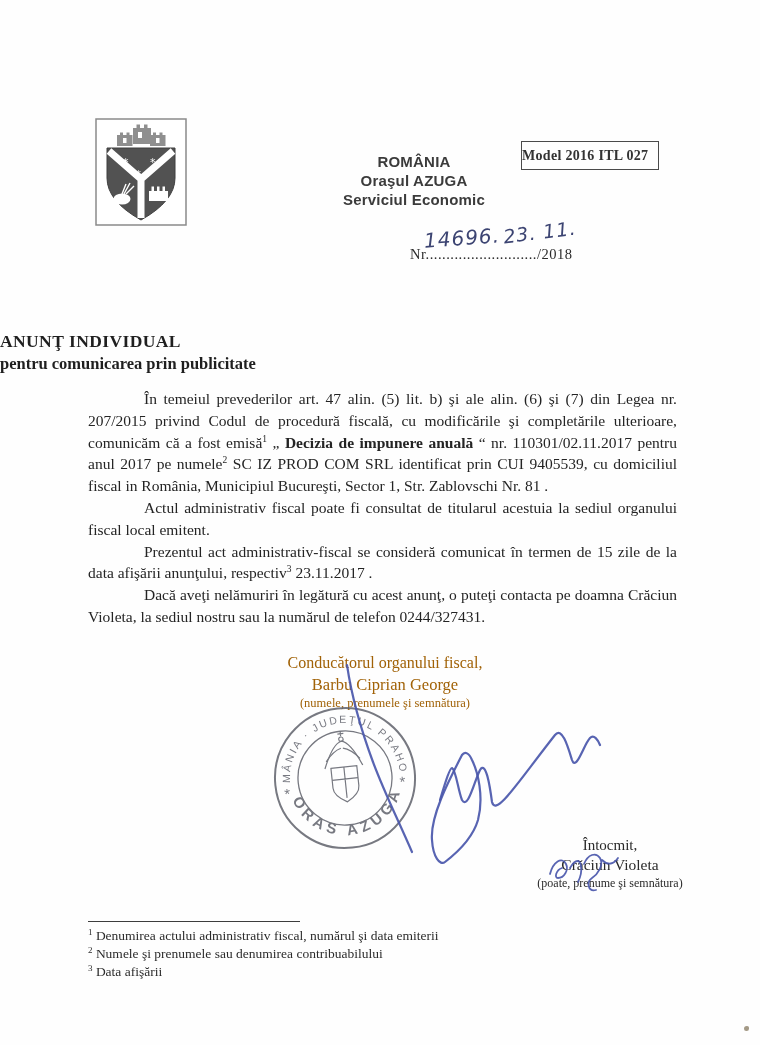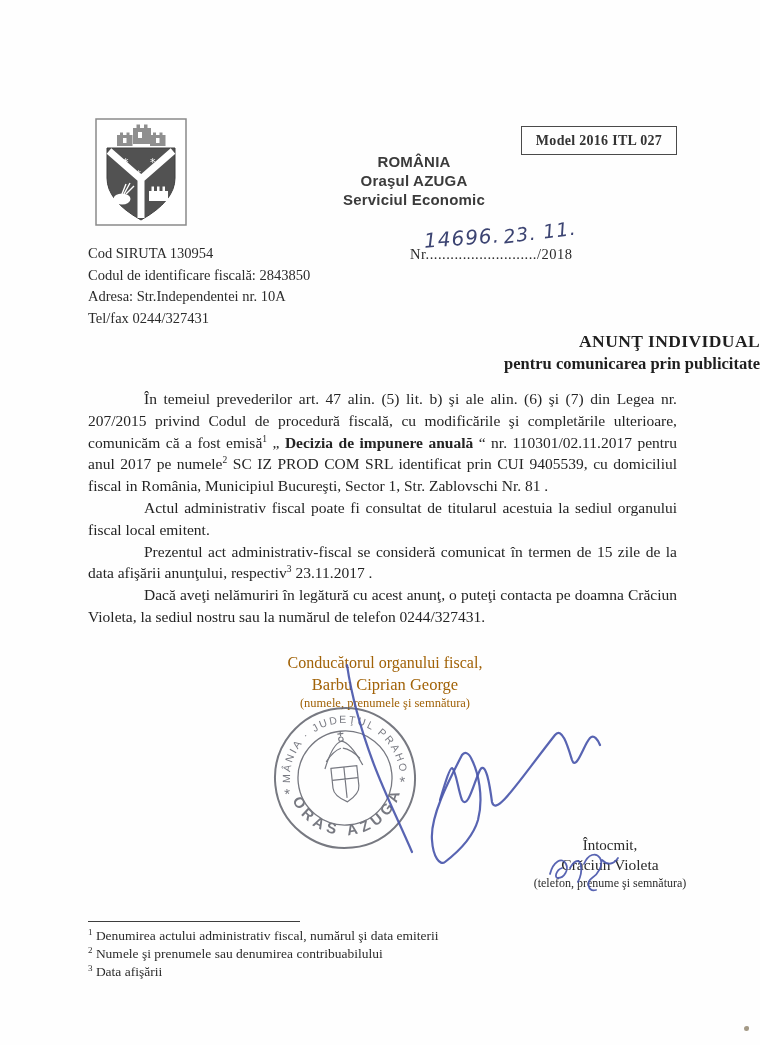--- a/index.html
+++ b/index.html
@@ -12,36 +12,36 @@
   
   .coat { position:absolute; left:95px; top:118px; width:92px; height:108px; }
   
   .hdr-center {
     position:absolute; left:304px; top:152px; width:220px; text-align:center;
     font-family:"Liberation Sans", sans-serif; font-weight:bold;
     font-size:15px; line-height:19px; color:#3b3b3b; letter-spacing:.2px;
   }
   
   .model-box {
-    position:absolute; left:521px; top:126px; width:156px; height:29px;
-    border:1.4px solid #4a4a4a; display:flex; align-items:center; justify-content:center;
+    position:absolute; left:521px; top:141px; width:138px; height:29px;
+    border:1.4px solid #4a4a4a; display:flex; align-items:center; justify-content:flex-start;
     font-weight:bold; font-size:14px; color:#333; letter-spacing:.3px;
   }
   
   .issuer { position:absolute; left:88px; top:243px; font-size:14.5px; line-height:21.5px; color:#2b2b2b; }
   
   .regnum { position:absolute; left:410px; top:246px; font-size:14.5px; color:#2b2b2b; letter-spacing:.5px; }
   .hand {
     position:absolute; font-family:"DejaVu Sans", sans-serif; font-style:italic;
     color:#3c4472; letter-spacing:1px;
   }
   .hand-num  { left:424px; top:226px; font-size:20px; transform:rotate(-4deg); }
   .hand-date { left:503px; top:221px; font-size:19px; transform:rotate(-7deg); }
   
-  .title { position:absolute; left:0; top:331px; width:760px; text-align:right; font-weight:bold; color:#1f1f1f; }
+  .title { position:absolute; left:0; top:331px; width:760px; text-align:left; font-weight:bold; color:#1f1f1f; }
   .title .t1 { font-size:17.5px; letter-spacing:.4px; }
   .title .t2 { font-size:16.5px; margin-top:2px; }
   
   .bodytext { position:absolute; left:88px; top:388px; width:589px; font-size:15.5px; line-height:21.8px; text-align:justify; color:#242424; }
   .bodytext p { text-indent:56px; margin:0; }
   sup { font-size:9.5px; vertical-align:super; line-height:0; }
   
   .sig-center { position:absolute; left:235px; top:652px; width:300px; text-align:center; color:#a16207; }
   .sig-center .s-role { font-size:16px; line-height:22px; }
   .sig-center .s-name { font-size:16.5px; line-height:22px; }
@@ -106,26 +106,20 @@
   <div class="hdr-center">
     <div>ROMÂNIA</div>
     <div>Oraşul AZUGA</div>
     <div>Serviciul Economic</div>
   </div>
 
   <div class="model-box">
     <span>Model 2016 ITL 027</span>
   </div>
 
-  <div class="issuer">
-    <div>Cod SIRUTA 130954</div>
-    <div>Codul de identificare fiscală: 2843850</div>
-    <div>Adresa: Str.Independentei nr. 10A</div>
-    <div>Tel/fax 0244/327431</div>
-  </div>
 
   <div class="regnum">
     <span>Nr.........................../2018</span>
   </div>
   <div class="hand hand-num">14696.</div>
   <div class="hand hand-date">23. 11.</div>
 
   <div class="title">
     <div class="t1">ANUNŢ INDIVIDUAL</div>
     <div class="t2">pentru comunicarea prin publicitate</div>
@@ -167,21 +161,21 @@
 
   <svg class="ink-sign" viewBox="0 0 320 235">
     <path class="ink" d="M29,13 C33,40 42,75 55,110 C67,142 82,172 94,200"></path>
     <path class="ink" d="M144,103 C130,130 112,165 114,188 C115,205 122,214 127,210 C140,200 155,185 160,168 C166,145 160,120 154,108 C151,101 147,99 144,103"></path>
     <path class="ink" d="M122,148 C128,128 132,116 134,116 C138,118 140,138 144,148 C150,158 156,130 162,118 C168,108 172,135 174,150 C178,165 200,130 237,83 C244,74 250,95 254,108 C258,120 266,92 272,86 C276,82 280,88 282,93"></path>
   </svg>
 
   <div class="sig-right">
     <div class="s-role">Întocmit,</div>
     <div class="s-name">Crăciun Violeta</div>
-    <div class="s-note2">(telefon, prenume şi semnătura)</div>
+    <div class="s-note2">(poate, prenume şi semnătura)</div>
   </div>
 
   <svg class="ink-sign2" viewBox="0 0 90 58">
     <path class="ink-thin" d="M10,34 C13,22 22,16 26,24 C29,30 24,38 18,38 C14,38 16,30 22,28"></path>
     <path class="ink-thin" d="M30,28 C36,18 40,20 41,26 C42,32 40,38 38,42"></path>
     <path class="ink-thin" d="M44,24 C48,14 56,12 60,18 C64,25 58,34 52,38 C46,42 48,52 56,50"></path>
     <path class="ink-thin" d="M62,20 C68,26 74,24 78,18"></path>
   </svg>
 
   <div class="fn-rule"></div>

